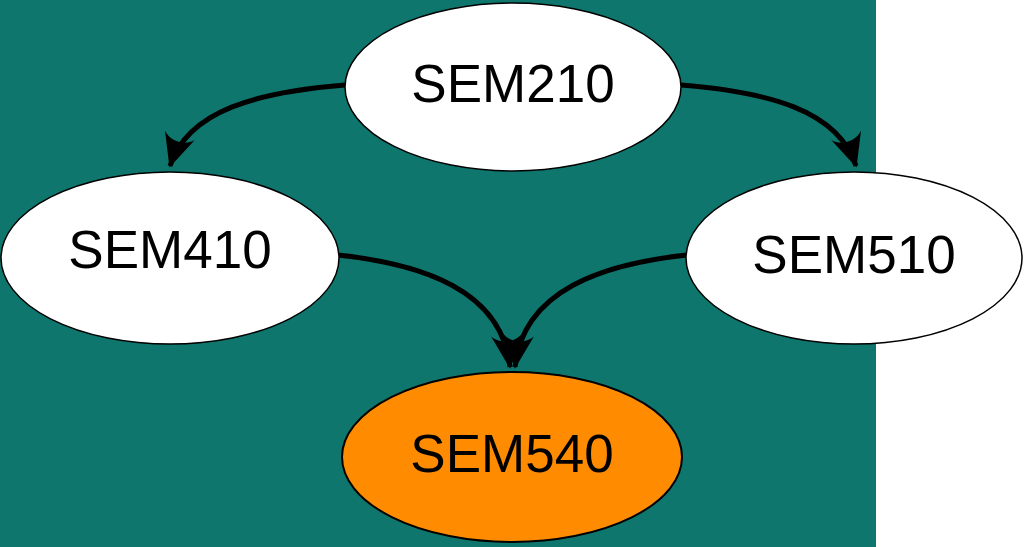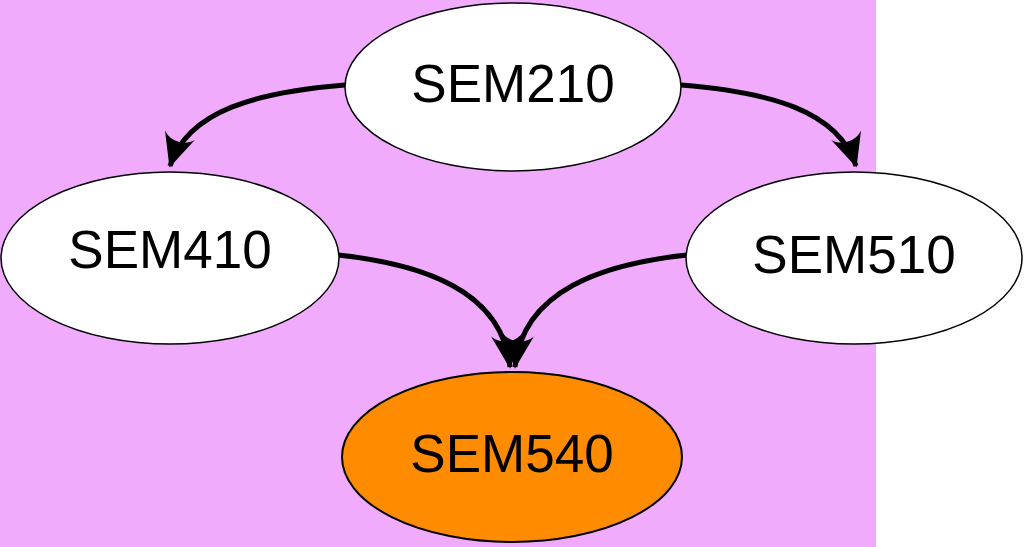--- a/index.html
+++ b/index.html
@@ -7,21 +7,21 @@
     padding: 0;
     width: 1024px;
     height: 547px;
     overflow: hidden;
     background: #ffffff;
   }
   .canvas {
     position: relative;
     width: 876px;
     height: 547px;
-    background: #f0abfc;
+    background: #0f766e;
   }
   svg.graph {
     display: block;
     width: 1024px;
     height: 547px;
   }
   .node-label {
     font-family: "Liberation Sans", "DejaVu Sans", sans-serif;
     font-size: 53px;
     fill: #000000;

